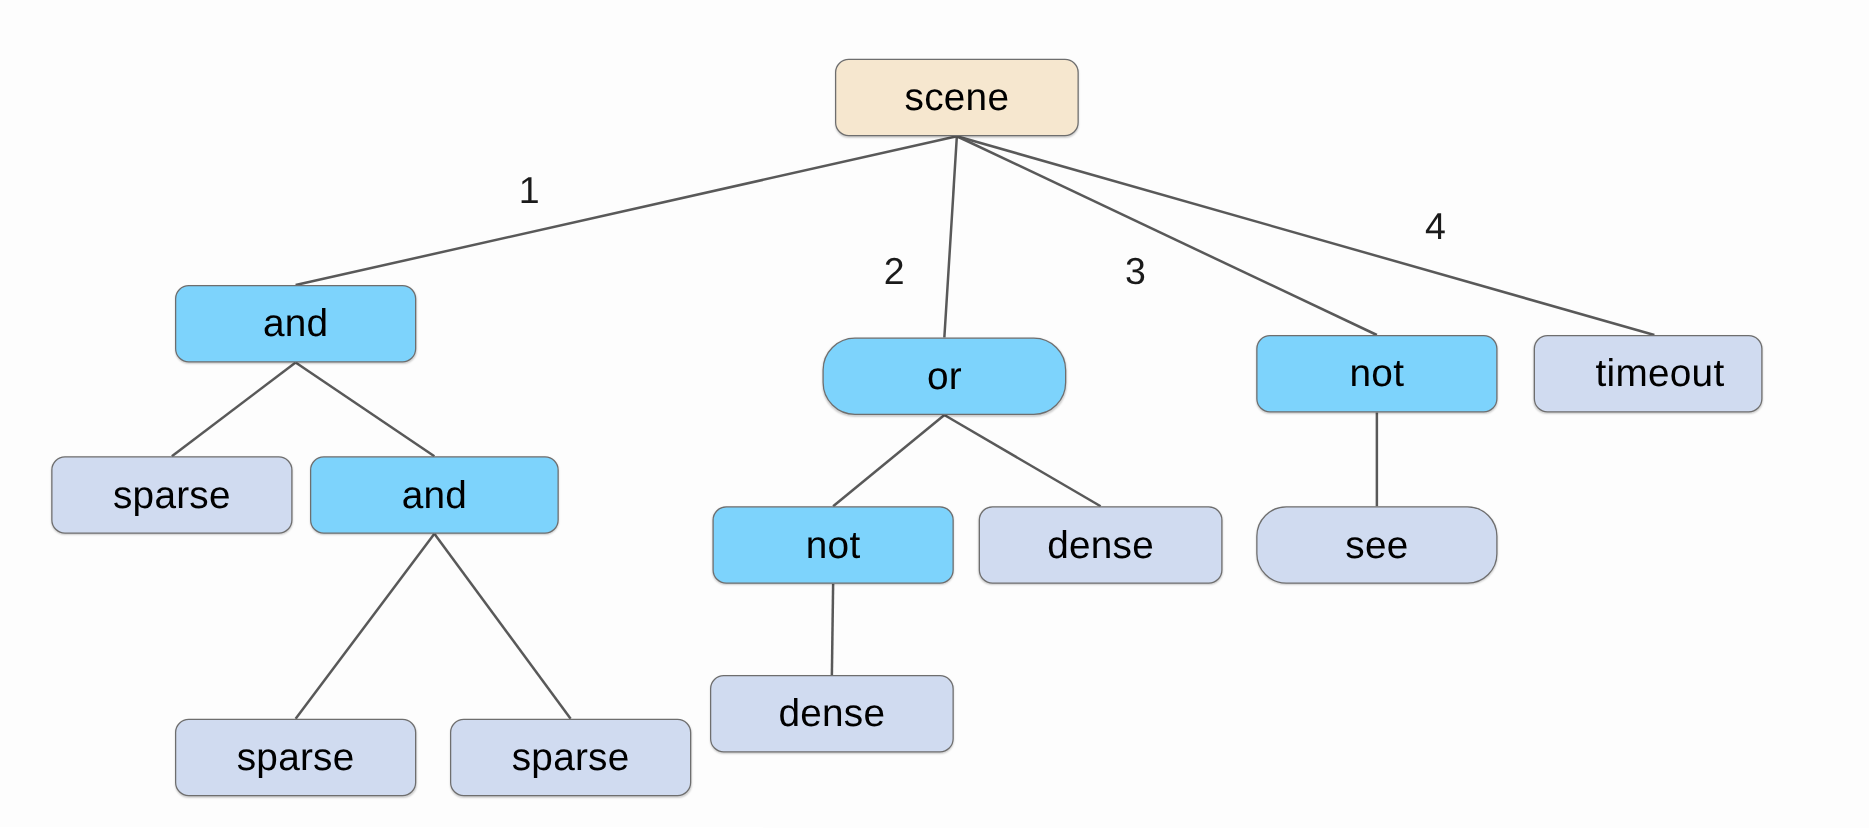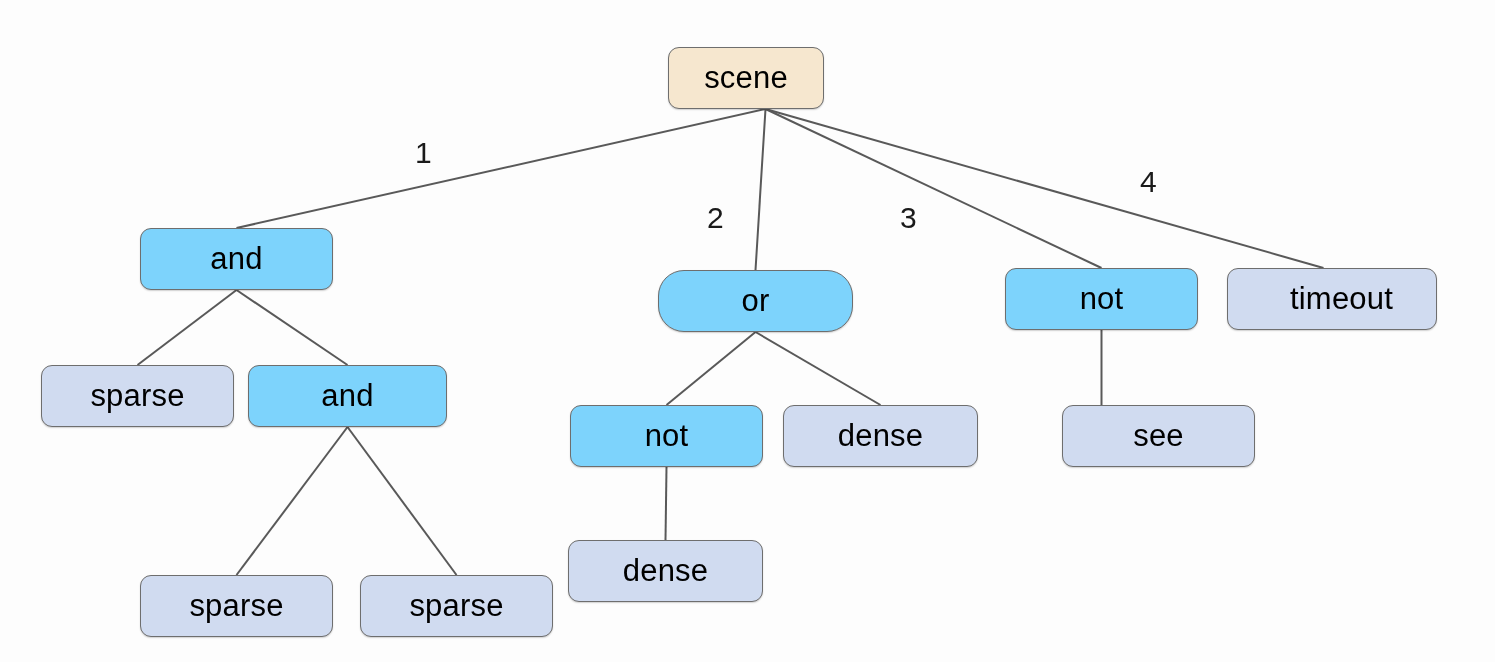--- a/index.html
+++ b/index.html
@@ -58,33 +58,33 @@
       <line x1="236.5" y1="290" x2="137.5" y2="365" stroke="#595959" stroke-width="2"></line>
       <line x1="236.5" y1="290" x2="347.5" y2="365" stroke="#595959" stroke-width="2"></line>
       <line x1="347.5" y1="427" x2="236.5" y2="575" stroke="#595959" stroke-width="2"></line>
       <line x1="347.5" y1="427" x2="456.5" y2="575" stroke="#595959" stroke-width="2"></line>
       <line x1="755.5" y1="332" x2="666.5" y2="405" stroke="#595959" stroke-width="2"></line>
       <line x1="755.5" y1="332" x2="880.5" y2="405" stroke="#595959" stroke-width="2"></line>
       <line x1="666.5" y1="467" x2="665.5" y2="540" stroke="#595959" stroke-width="2"></line>
       <line x1="1101.5" y1="330" x2="1101.5" y2="405" stroke="#595959" stroke-width="2"></line>
     </svg>
   <div id="nodes-layer">
-      <div class="node node-root" style="left: 668px; top: 47px; width: 156px; height: 62px;">scene</div>
+      <div class="node node-root" style="left: 668px; top: 47px; width: 195px; height: 62px;">scene</div>
       <div class="node node-op" style="left: 140px; top: 228px; width: 193px; height: 62px;">and</div>
       <div class="node node-leaf" style="left: 41px; top: 365px; width: 193px; height: 62px;">sparse</div>
       <div class="node node-op" style="left: 248px; top: 365px; width: 199px; height: 62px;">and</div>
       <div class="node node-leaf" style="left: 140px; top: 575px; width: 193px; height: 62px;">sparse</div>
       <div class="node node-leaf" style="left: 360px; top: 575px; width: 193px; height: 62px;">sparse</div>
       <div class="node node-op" style="left: 658px; top: 270px; width: 195px; height: 62px; border-radius: 26px;">or</div>
       <div class="node node-op" style="left: 570px; top: 405px; width: 193px; height: 62px;">not</div>
       <div class="node node-leaf" style="left: 783px; top: 405px; width: 195px; height: 62px;">dense</div>
       <div class="node node-leaf" style="left: 568px; top: 540px; width: 195px; height: 62px;">dense</div>
       <div class="node node-op" style="left: 1005px; top: 268px; width: 193px; height: 62px;">not</div>
-      <div class="node node-leaf" style="left: 1062px; top: 405px; width: 193px; height: 62px;">see</div>
-      <div class="node node-leaf" style="left: 1227px; top: 268px; width: 210px; height: 62px; padding-left: 19px;">timeout</div>
+      <div class="node node-leaf" style="left: 1005px; top: 405px; width: 193px; height: 62px; border-radius: 24px;">see</div>
+      <div class="node node-leaf" style="left: 1227px; top: 268px; width: 183px; height: 62px; padding-left: 19px;">timeout</div>
     </div>
   <div id="labels-layer">
       <div class="edge-label" style="left: 415px; top: 138px;">1</div>
       <div class="edge-label" style="left: 707px; top: 203px;">2</div>
       <div class="edge-label" style="left: 900px; top: 203px;">3</div>
       <div class="edge-label" style="left: 1140px; top: 167px;">4</div>
     </div>
 </div>
 
 </body></html>

